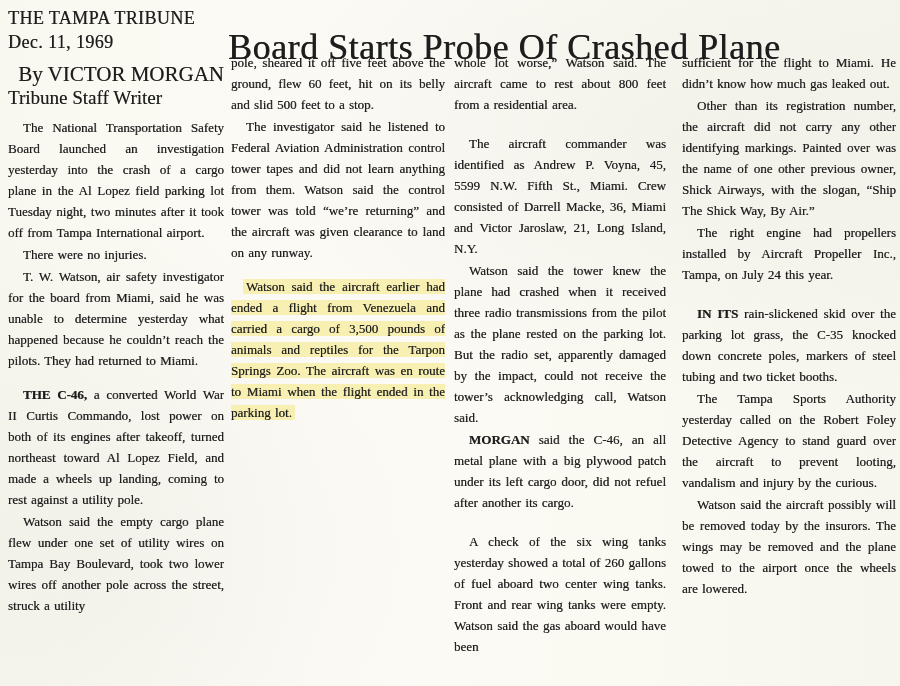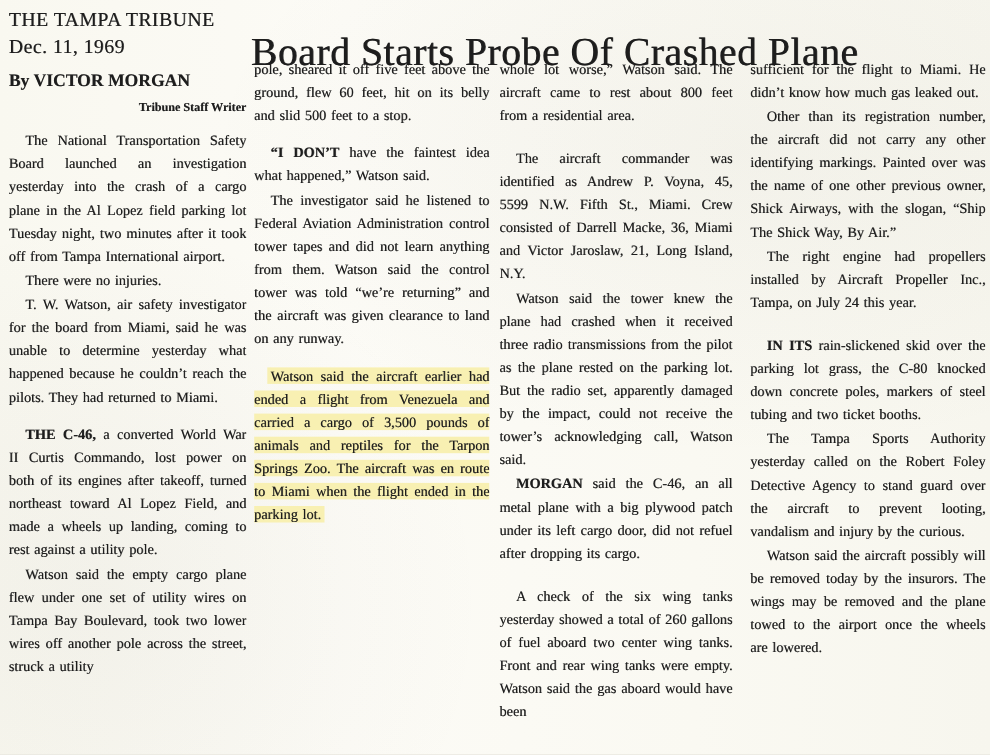--- a/index.html
+++ b/index.html
@@ -31,31 +31,31 @@
   #col4 { left: 682px; top: 52px; width: 214px; height: 632px; }
 
   .masthead-line {
     font-weight: normal;
     font-size: 18px;
     line-height: 24px;
     letter-spacing: 0.4px;
     text-shadow: 0.4px 0 0 rgba(20,20,20,0.6);
   }
   .byline {
-    text-align: left;
-    font-weight: bold;
-    font-size: 16px;
+    text-align: right;
+    font-weight: normal;
+    font-size: 21px;
     line-height: 22px;
     margin: 9px 0 0 0;
     text-shadow: 0.3px 0 0 rgba(20,20,20,0.55);
   }
   .byrole {
-    text-align: right;
-    font-weight: bold;
-    font-size: 11px;
+    text-align: left;
+    font-weight: normal;
+    font-size: 19px;
     line-height: 22px;
     margin: 2px 0 8px 0;
     text-shadow: 0.3px 0 0 rgba(20,20,20,0.55);
   }
   .headline {
     position: absolute;
     left: 228px;
     top: 1px;
     width: 660px;
     font-size: 36px;
@@ -99,36 +99,35 @@
     <div class="byrole">Tribune Staff Writer</div>
     <p class="graf indent"><span>The National Transportation Safety Board launched an investigation yesterday into the crash of a cargo plane in the Al Lopez field parking lot Tuesday night, two minutes after it took off from Tampa International airport.</span></p>
     <p class="graf indent"><span>There were no injuries.</span></p>
     <p class="graf indent"><span>T. W. Watson, air safety investigator for the board from Miami, said he was unable to determine yesterday what happened because he couldn’t reach the pilots. They had returned to Miami.</span></p>
     <p class="graf indent space"><b class="lead">THE C-46,</b><span> a converted World War II Curtis Commando, lost power on both of its engines after takeoff, turned northeast toward Al Lopez Field, and made a wheels up landing, coming to rest against a utility pole.</span></p>
     <p class="graf indent"><span>Watson said the empty cargo plane flew under one set of utility wires on Tampa Bay Boulevard, took two lower wires off another pole across the street, struck a utility</span></p>
   </div>
 
   <div class="col" id="col2">
     <p class="graf"><span>pole, sheared it off five feet above the ground, flew 60 feet, hit on its belly and slid 500 feet to a stop.</span></p>
-    <p class="graf indent space"><b class="lead">“I DON’T</b><span> have the faintest idea what happened,” Watson said.</span></p>
     <p class="graf indent"><span>The investigator said he listened to Federal Aviation Administration control tower tapes and did not learn anything from them. Watson said the control tower was told “we’re returning” and the aircraft was given clearance to land on any runway.</span></p>
     <p class="graf indent space"><span class="highlight">Watson said the aircraft earlier had ended a flight from Venezuela and carried a cargo of 3,500 pounds of animals and reptiles for the Tarpon Springs Zoo. The aircraft was en route to Miami when the flight ended in the parking lot.</span></p>
 
   </div>
 
   <div class="col" id="col3">
     <p class="graf"><span>whole lot worse,” Watson said. The aircraft came to rest about 800 feet from a residential area.</span></p>
     <p class="graf indent space-sm"><span>The aircraft commander was identified as Andrew P. Voyna, 45, 5599 N.W. Fifth St., Miami. Crew consisted of Darrell Macke, 36, Miami and Victor Jaroslaw, 21, Long Island, N.Y.</span></p>
     <p class="graf indent"><span>Watson said the tower knew the plane had crashed when it received three radio transmissions from the pilot as the plane rested on the parking lot. But the radio set, apparently damaged by the impact, could not receive the tower’s acknowledging call, Watson said.</span></p>
-    <p class="graf indent"><b class="lead">MORGAN</b><span> said the C-46, an all metal plane with a big plywood patch under its left cargo door, did not refuel after dropping its cargo.</span></p>
+    <p class="graf indent"><b class="lead">MORGAN</b><span> said the C-46, an all metal plane with a big plywood patch under its left cargo door, did not refuel after another its cargo.</span></p>
     <p class="graf indent space-sm"><span>A check of the six wing tanks yesterday showed a total of 260 gallons of fuel aboard two center wing tanks. Front and rear wing tanks were empty. Watson said the gas aboard would have been</span></p>
   </div>
 
   <div class="col" id="col4">
     <p class="graf"><span>sufficient for the flight to Miami. He didn’t know how much gas leaked out.</span></p>
     <p class="graf indent"><span>Other than its registration number, the aircraft did not carry any other identifying markings. Painted over was the name of one other previous owner, Shick Airways, with the slogan, “Ship The Shick Way, By Air.”</span></p>
     <p class="graf indent"><span>The right engine had propellers installed by Aircraft Propeller Inc., Tampa, on July 24 this year.</span></p>
-    <p class="graf indent space-sm"><b class="lead">IN ITS</b><span> rain-slickened skid over the parking lot grass, the C-80 knocked down concrete poles, markers of steel tubing and two ticket booths.</span></p>
+    <p class="graf indent space-sm"><b class="lead">IN ITS</b><span> rain-slickened skid over the parking lot grass, the C-35 knocked down concrete poles, markers of steel tubing and two ticket booths.</span></p>
     <p class="graf indent"><span>The Tampa Sports Authority yesterday called on the Robert Foley Detective Agency to stand guard over the aircraft to prevent looting, vandalism and injury by the curious.</span></p>
     <p class="graf indent"><span>Watson said the aircraft possibly will be removed today by the insurors. The wings may be removed and the plane towed to the airport once the wheels are lowered.</span></p>
   </div>
 
 </div>
 
 </body></html>

